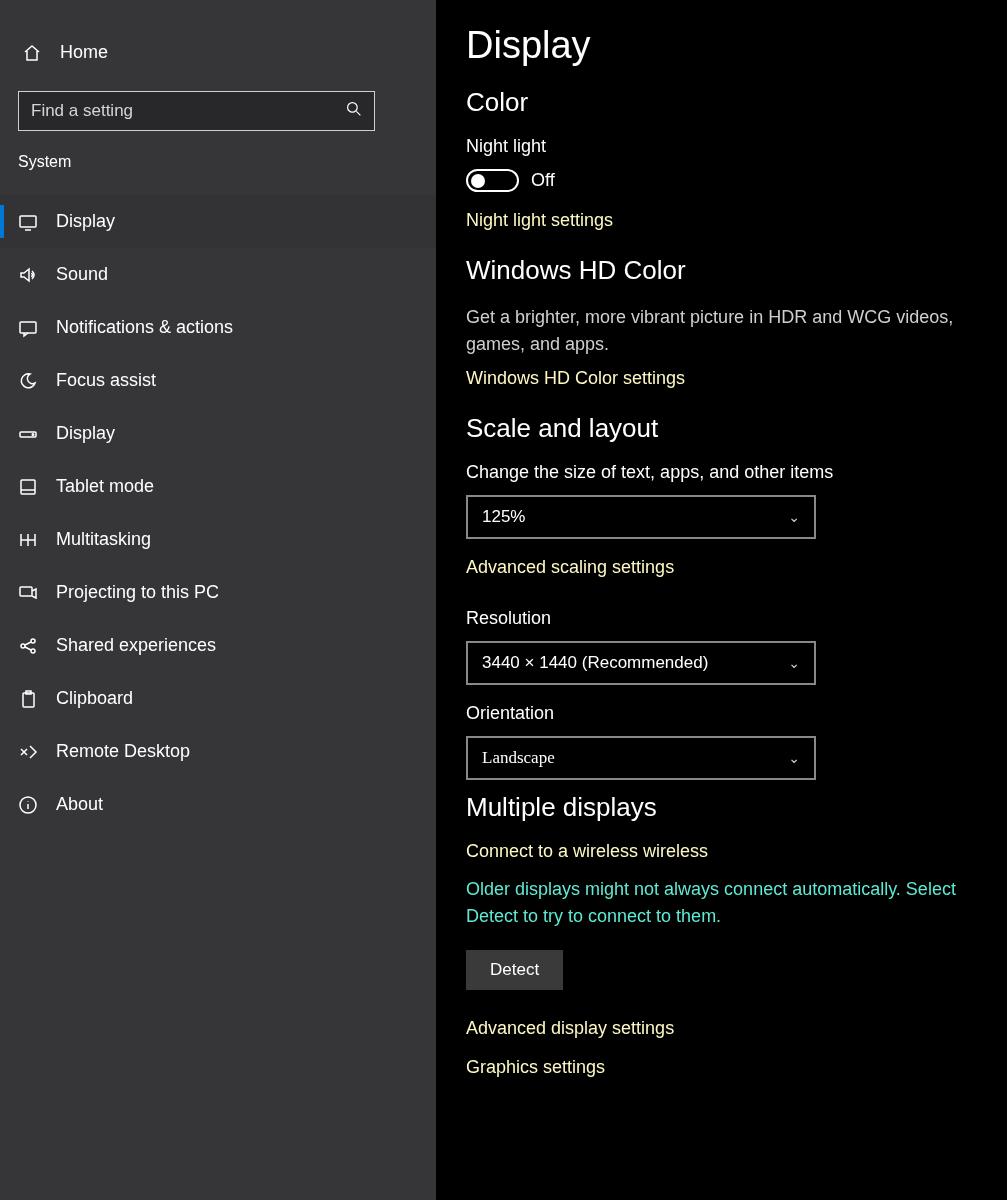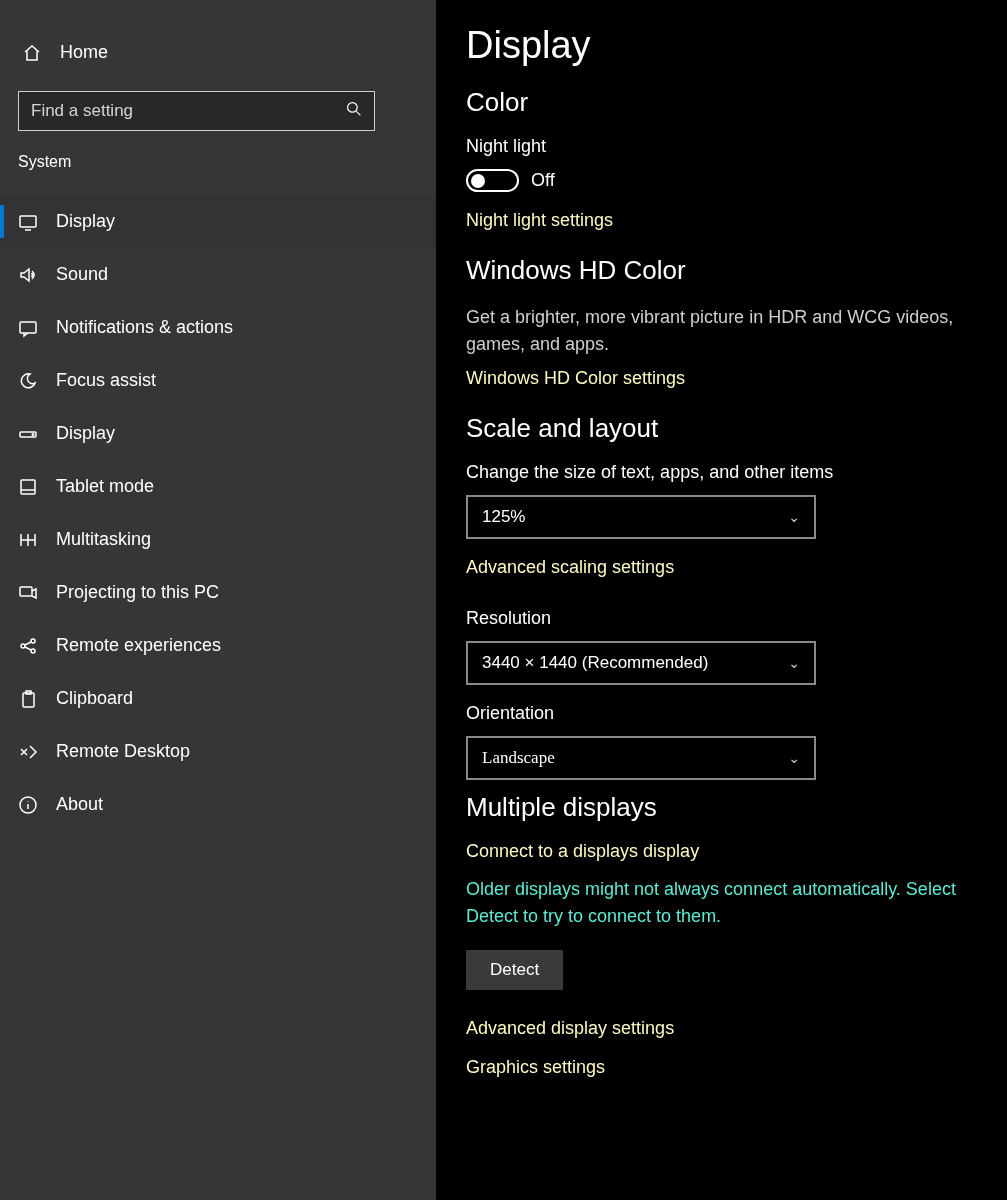--- a/index.html
+++ b/index.html
@@ -262,21 +262,21 @@
   </div>
   <div class="nav-item">
     <span class="nav-icon">
         <svg viewBox="0 0 20 20" width="20" height="20">
           <circle cx="5" cy="10" r="2"></circle>
           <circle cx="15" cy="5" r="2"></circle>
           <circle cx="15" cy="15" r="2"></circle>
           <path d="M7 9 L13 6 M7 11 L13 14"></path>
         </svg>
       </span>
-    <span>Remote experiences</span>
+    <span>Shared experiences</span>
   </div>
   <div class="nav-item">
     <span class="nav-icon">
         <svg viewBox="0 0 20 20" width="20" height="20">
           <rect x="5" y="4" width="11" height="14" rx="1"></rect>
           <rect x="8" y="2" width="5" height="3"></rect>
         </svg>
       </span>
     <span>Clipboard</span>
   </div>
@@ -331,18 +331,18 @@
     <span class="chev">⌄</span>
   </div>
 
   <div class="label">Orientation</div>
   <div class="dropdown" style="margin-bottom:12px;font-family:Liberation Serif, serif;">
     <span>Landscape</span>
     <span class="chev">⌄</span>
   </div>
 
   <div class="h2">Multiple displays</div>
-  <span class="link" style="margin-bottom:14px;">Connect to a displays display</span>
+  <span class="link" style="margin-bottom:14px;">Connect to a wireless wireless</span>
   <div class="desc" style="color:#5eead4;">Older displays might not always connect automatically. Select Detect to try to connect to them.</div>
   <button class="detect-btn">Detect</button>
   <div><span class="link" style="margin-bottom:18px;">Advanced display settings</span></div>
   <div><span class="link">Graphics settings</span></div>
 </div>
 
 </body></html>

